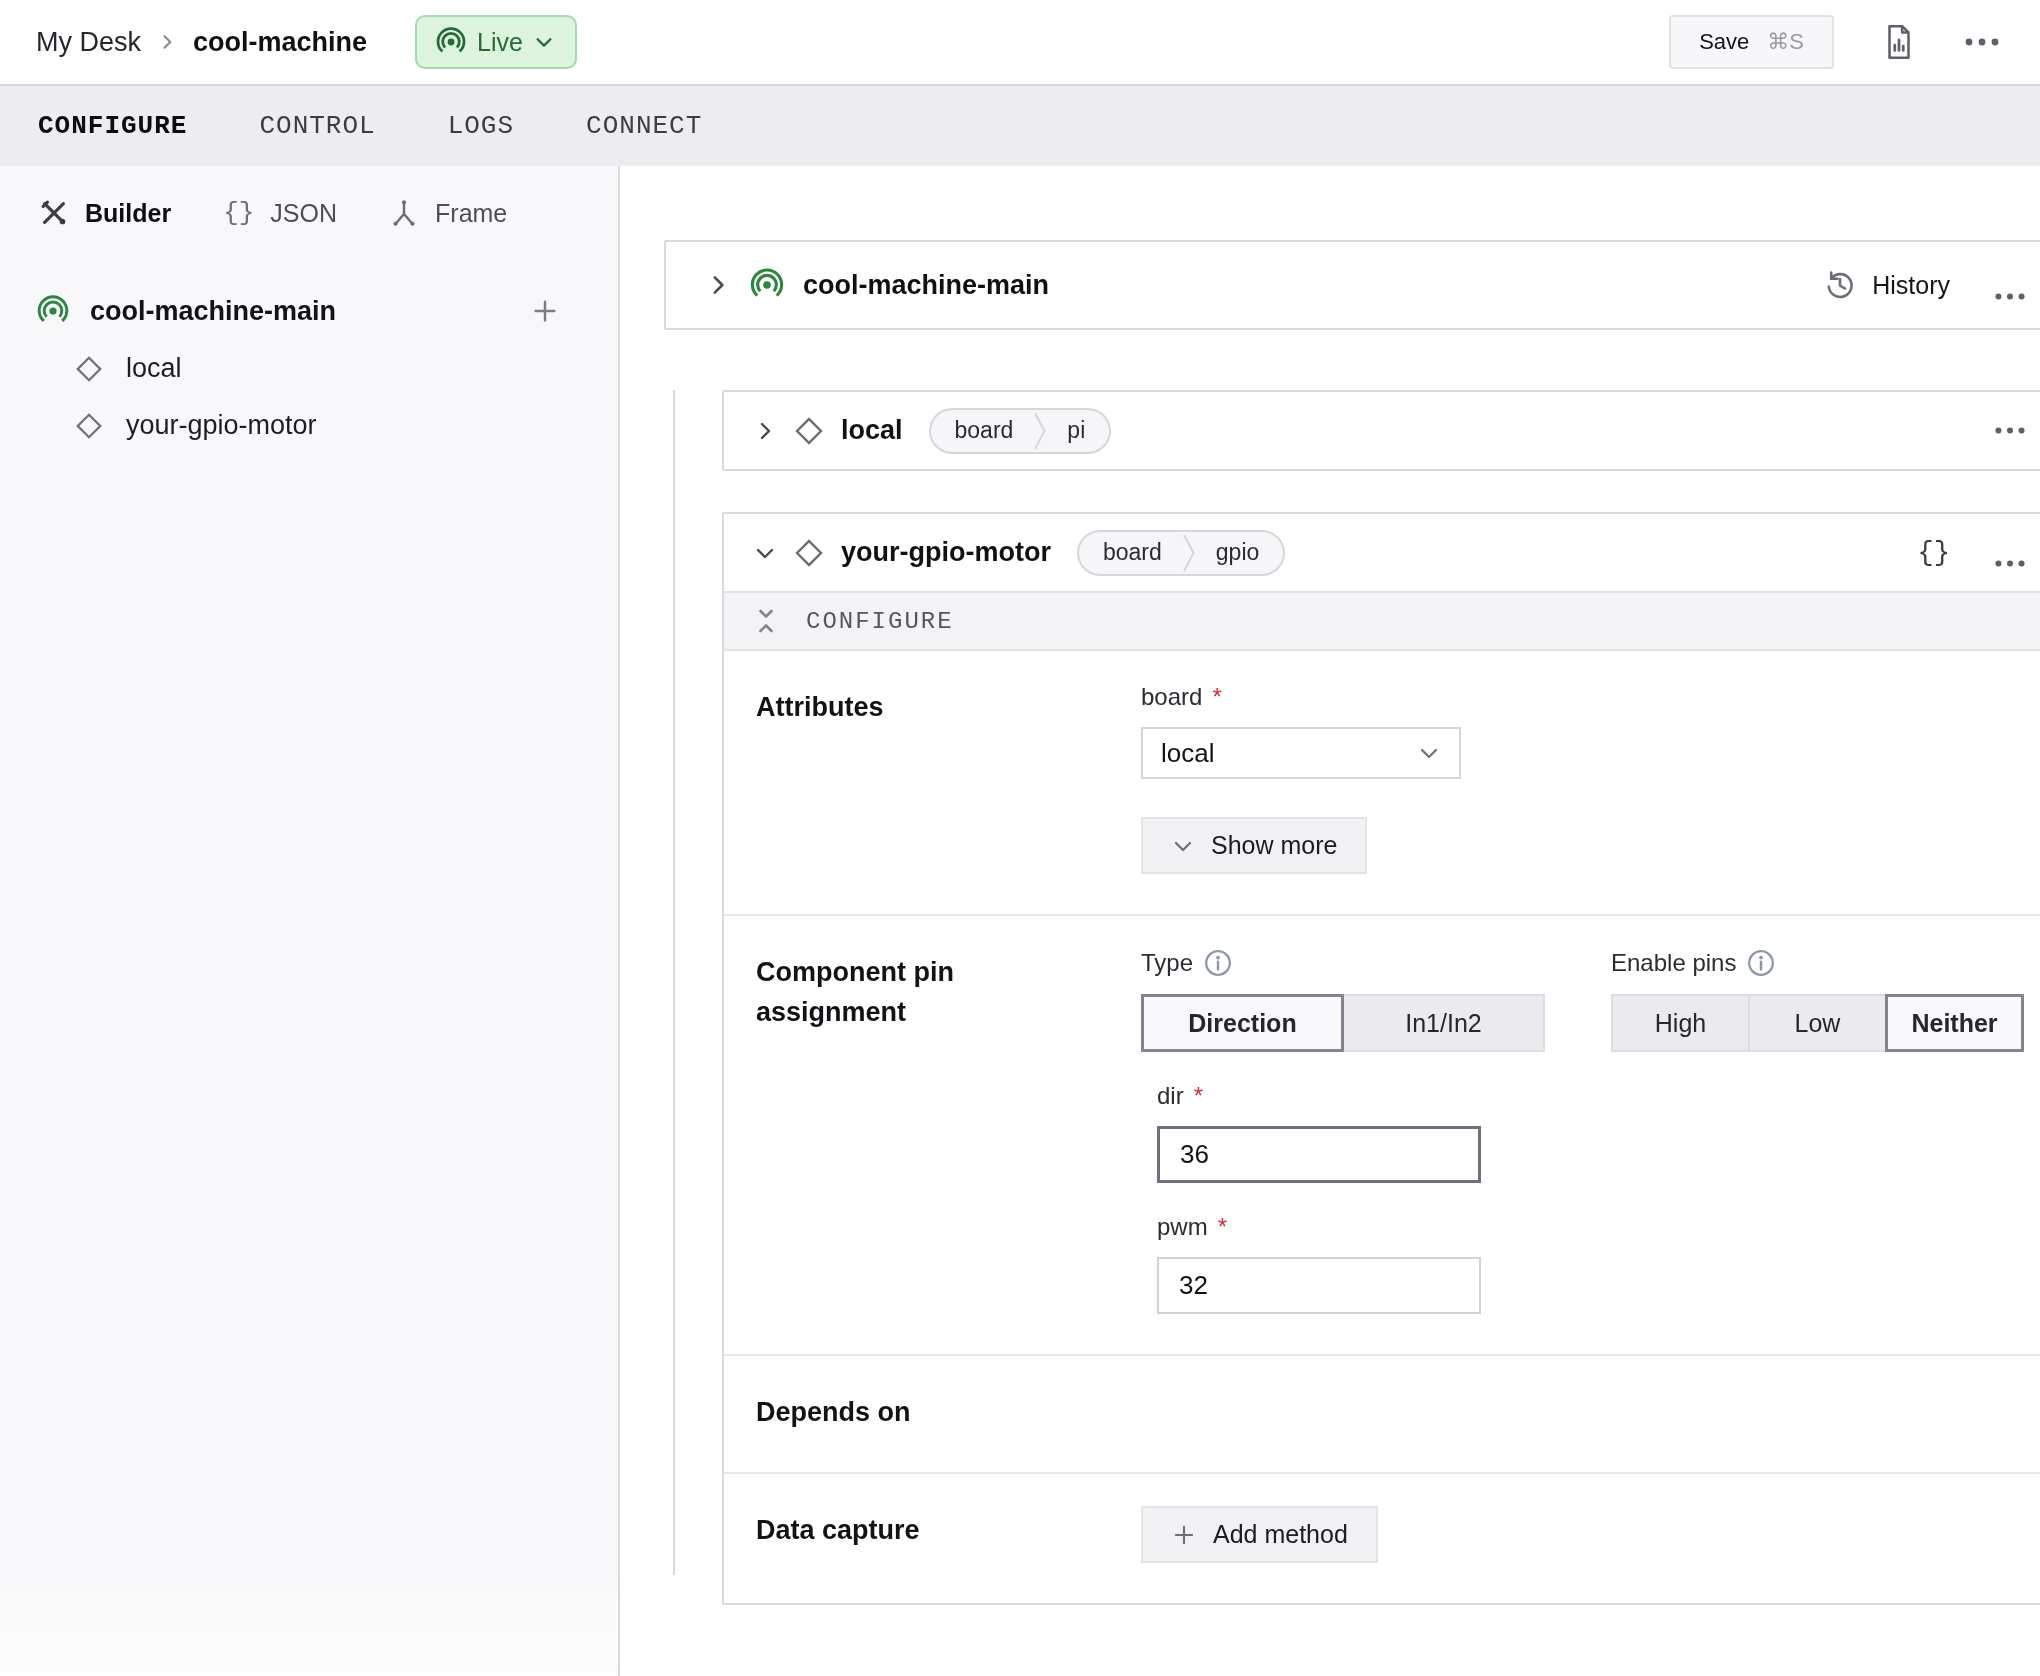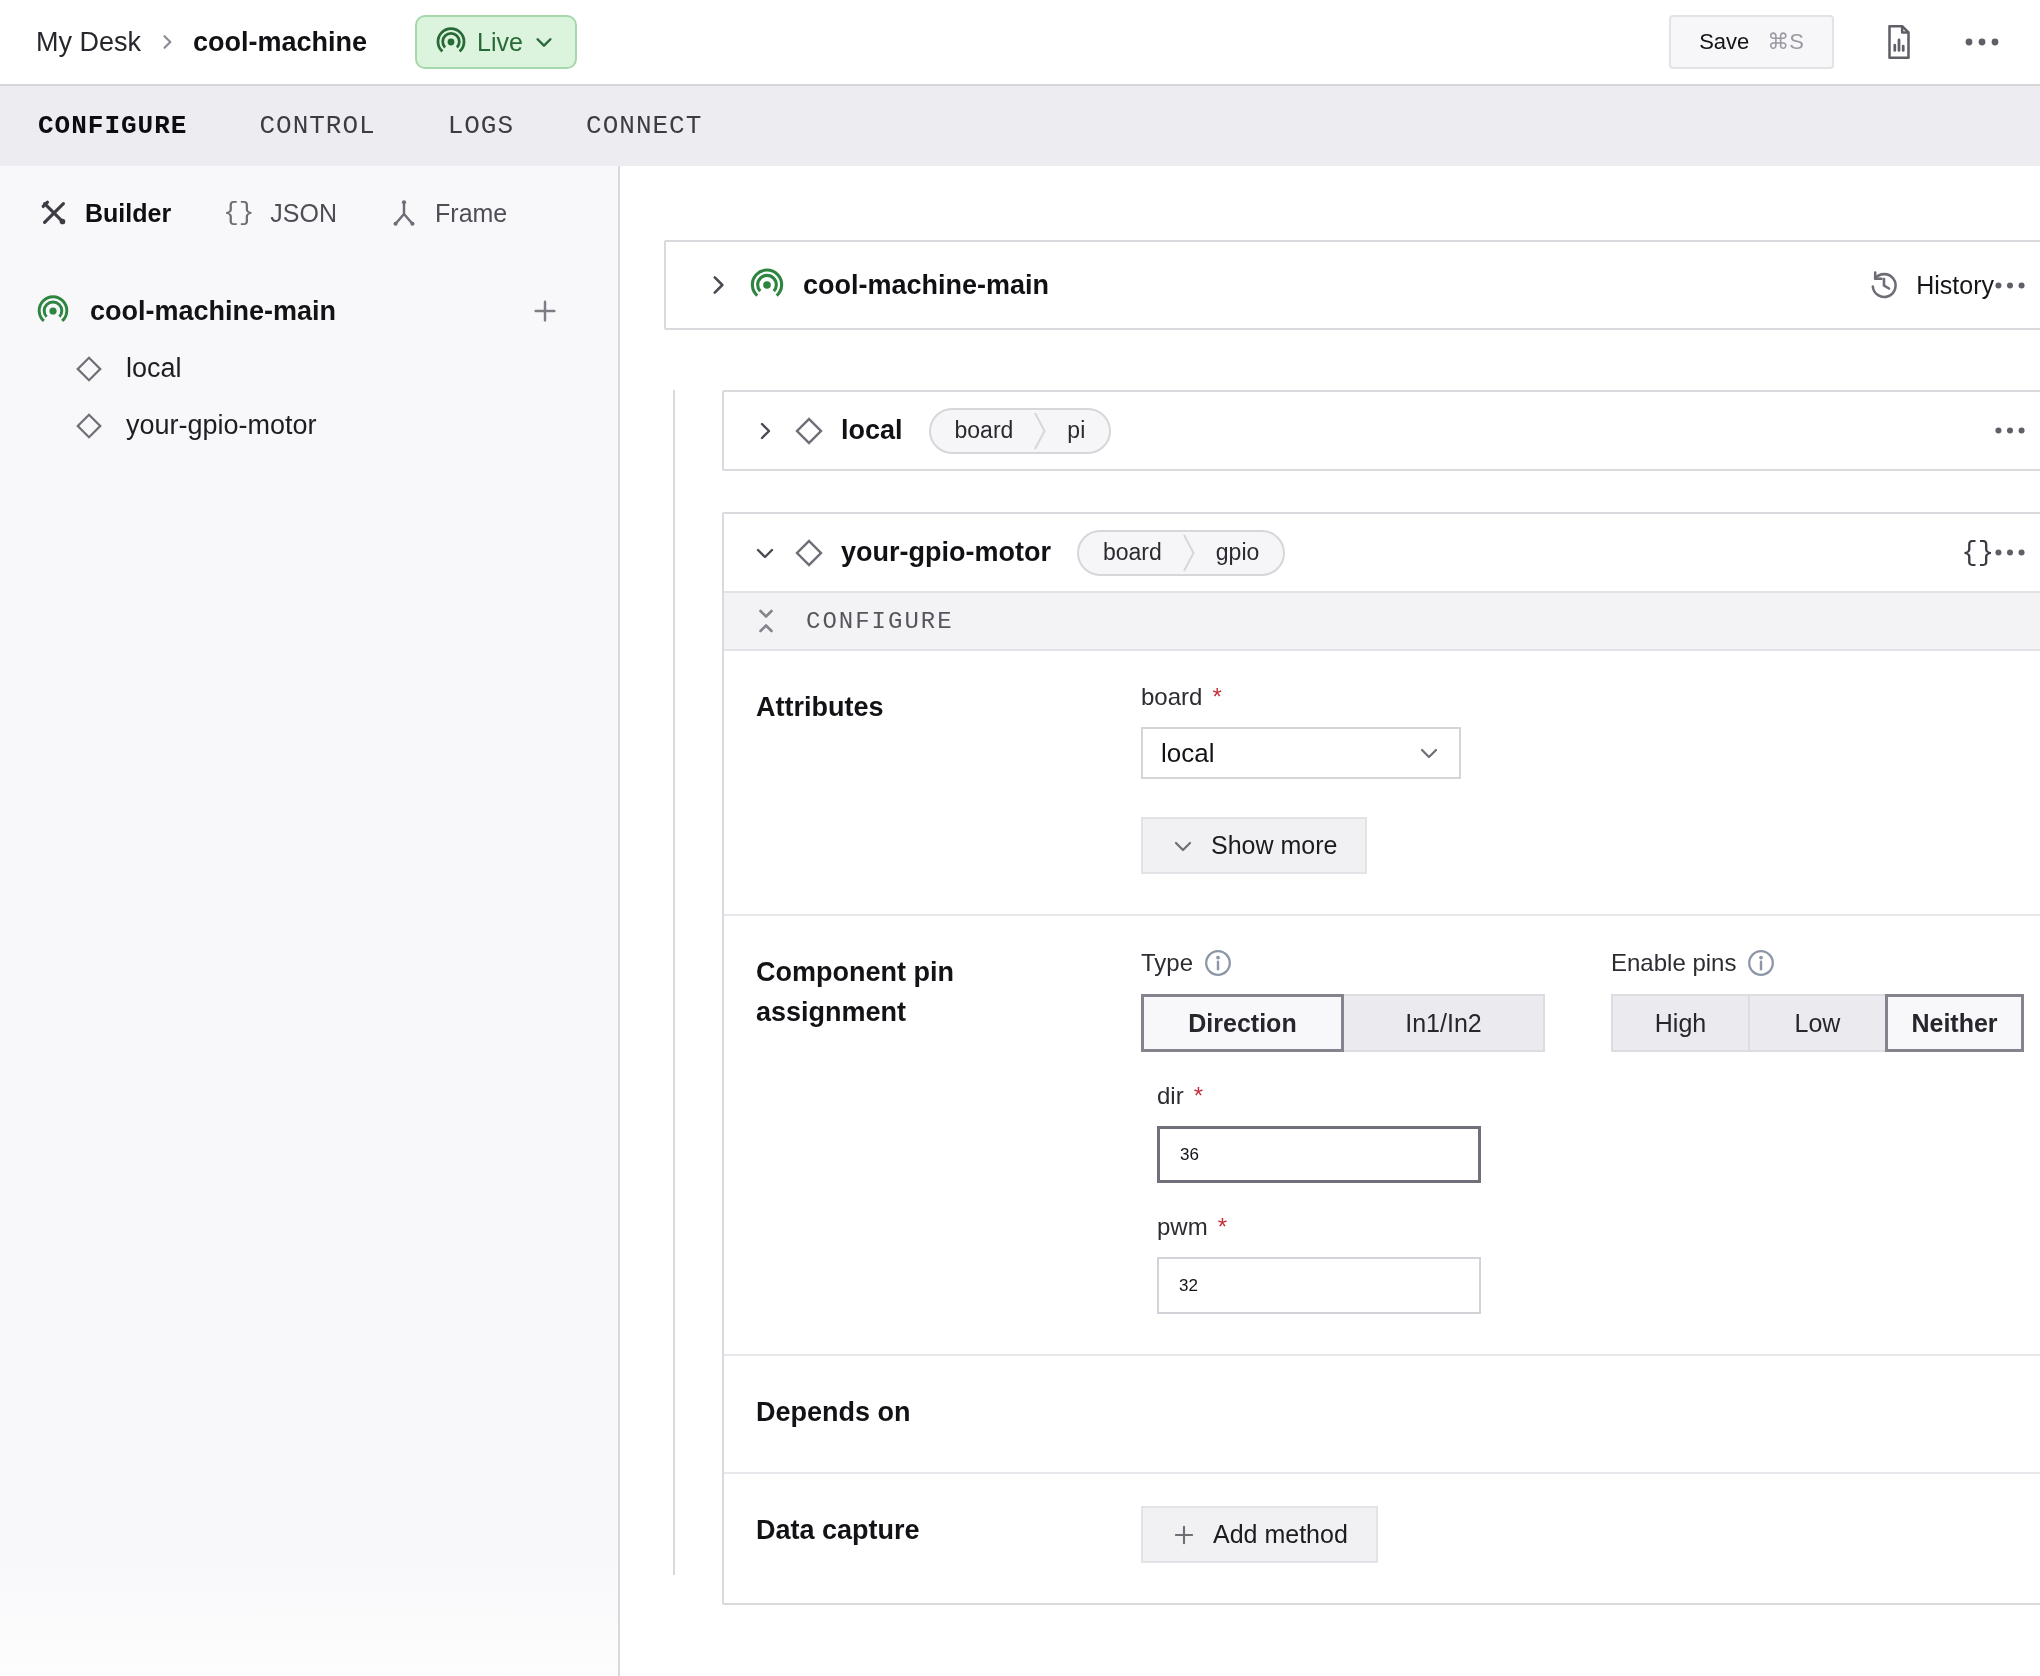--- a/index.html
+++ b/index.html
@@ -64,21 +64,21 @@
   .tree-child { display: flex; align-items: center; gap: 22px; height: 57px; padding-left: 74px; font-size: 27px; color: #1d1d22; cursor: pointer; }
   .diamond { color: #6f6f78; }
 
   .main { flex: 1; padding: 74px 12px 0 44px; background: #fff; }
 
   
   .card { background: #fff; border: 2px solid #d9d9de; border-radius: 2px; }
   .part-card { height: 90px; display: flex; align-items: center; gap: 18px; padding: 0 32px 0 39px; }
   .card-title { font-size: 27px; font-weight: bold; color: #111115; }
   .chev { color: #4a4a52; flex-shrink: 0; cursor: pointer; }
-  .head-right { margin-left: auto; display: flex; align-items: center; }
+  .head-right { margin-left: auto; display: flex; align-items: flex-end; gap: 44px; }
   .history-btn { display: flex; align-items: center; gap: 16px; font-size: 25px; color: #16161a; cursor: pointer; }
   .history-btn svg { color: #6d6d76; }
 
   .nested-wrap { position: relative; padding-left: 58px; }
   .nested-wrap::before { content: ""; position: absolute; left: 9px; top: 0; bottom: 30px; border-left: 2px solid #d8d8dd; }
 
   .res-head { height: 77px; display: flex; align-items: center; gap: 16px; padding: 0 32px 0 29px; }
   .local-card { margin-top: 60px; }
   .motor-card { margin-top: 41px; }
 
@@ -131,21 +131,21 @@
     font-size: 25px; color: #26262c; cursor: pointer;
   }
   .toggle-opt:first-child { margin-left: 0; }
   .toggle-opt.selected { background: #f8f8fa; border: 3px solid #84848e; font-weight: bold; position: relative; z-index: 1; }
   .opt-w-lg { width: 203px; }
   .opt-w-sm { width: 139px; }
 
   .pin-field { margin-top: 30px; margin-left: 16px; }
   .text-input {
     width: 324px; height: 57px; border: 2px solid #d2d2d8; background: #fff;
-    padding: 0 20px; font-size: 17px; color: #131317; font-family: "Liberation Sans", sans-serif;
+    padding: 0 20px; font-size: 26px; color: #131317; font-family: "Liberation Sans", sans-serif;
   }
   .text-input.focused { border: 3px solid #70707a; }
 </style>
 </head>
 <body>
 
 <div class="topbar">
   <div class="crumb">
     <span>My Desk</span>
     <svg class="crumb-sep" width="20" height="20" viewBox="0 0 24 24">

